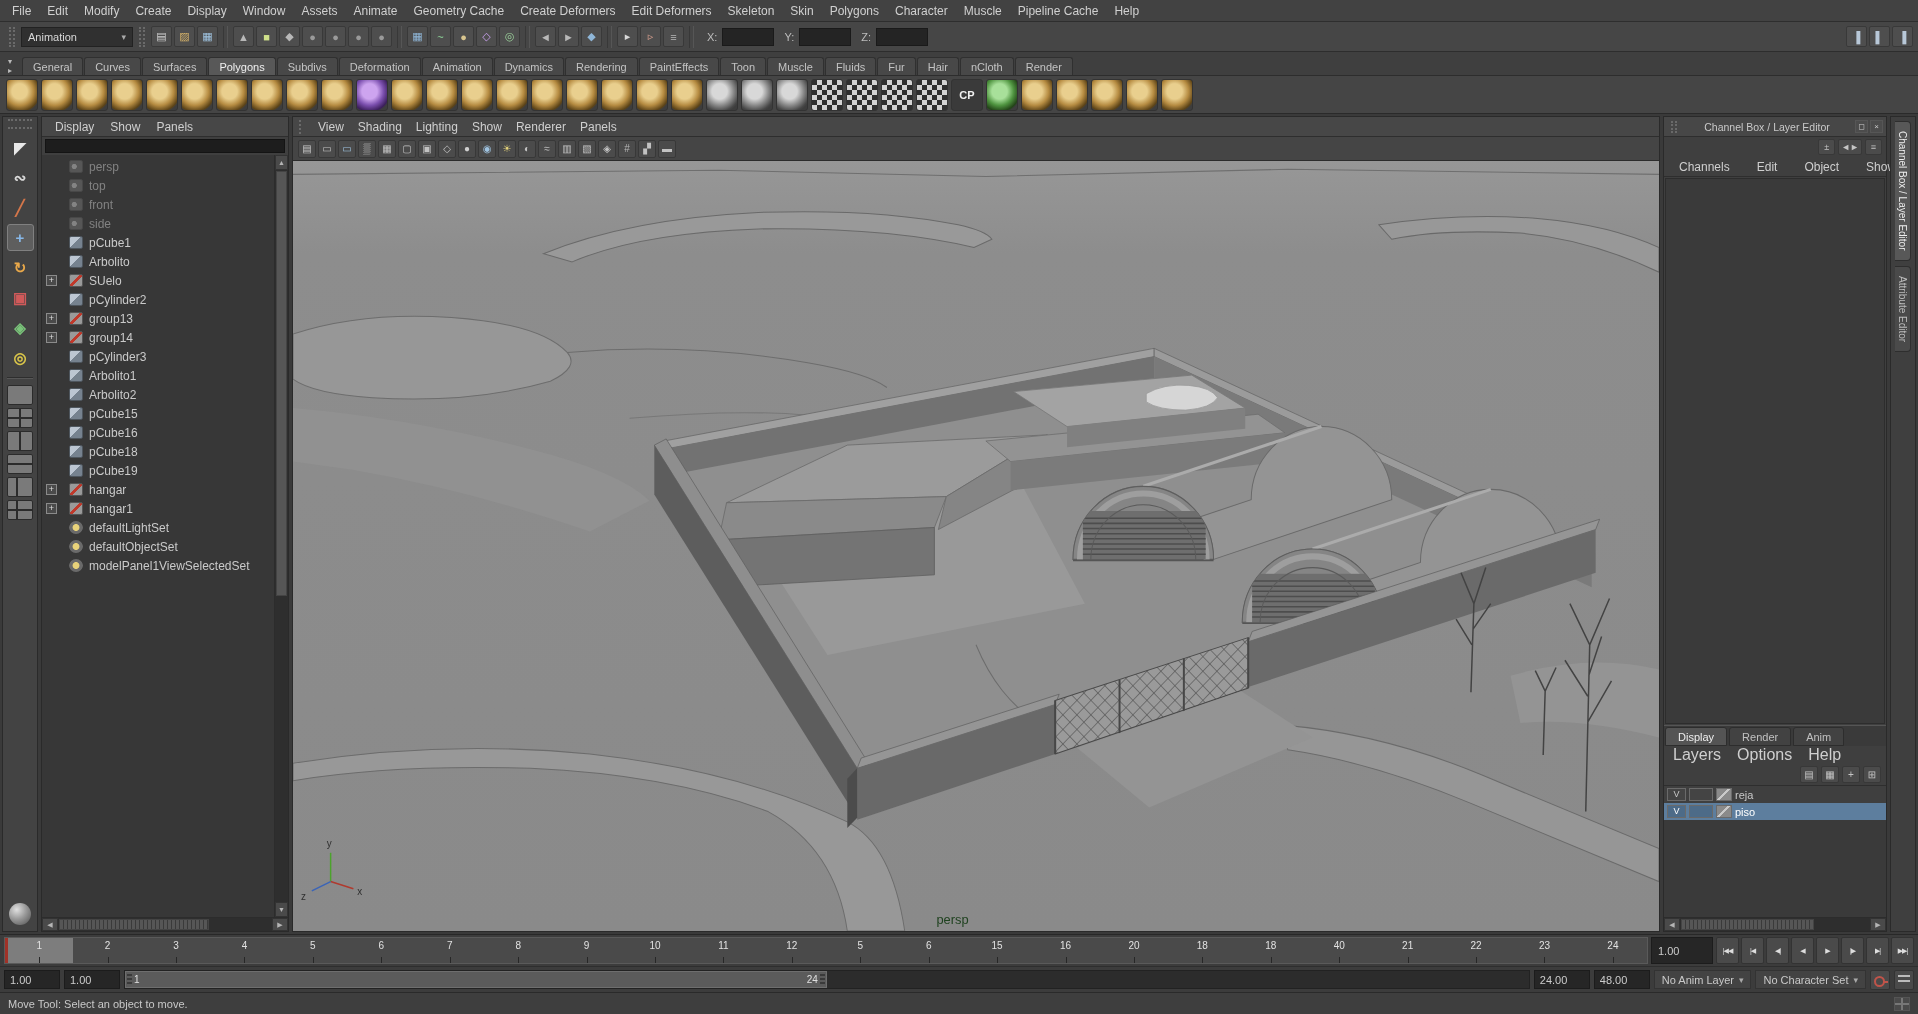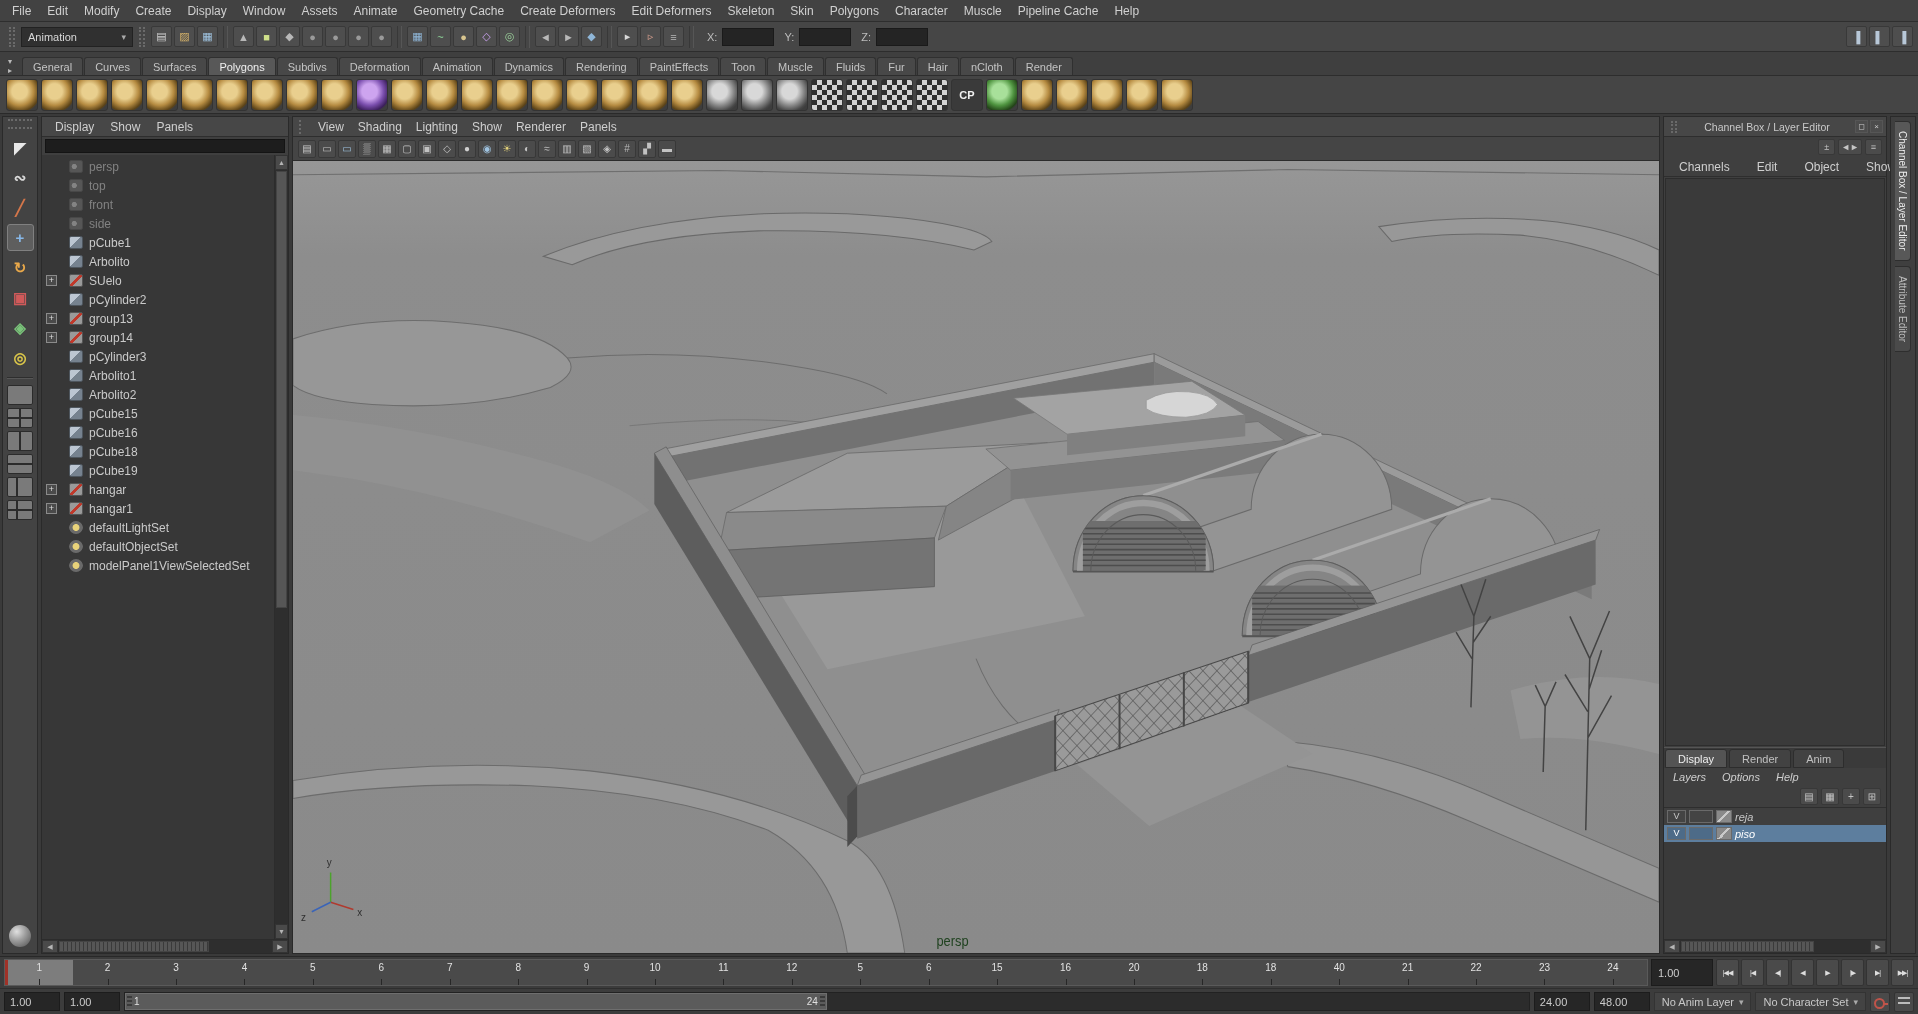--- a/index.html
+++ b/index.html
@@ -111,33 +111,33 @@
   .cb-iconrow { height:20px; display:flex; justify-content:flex-end; gap:3px; align-items:center; padding:0 4px; flex:none; }
   .cb-opt { min-width:17px; height:16px; background:#4b4b4b; border:1px solid #383838; border-radius:2px; font-size:9px; color:#c5c5c5; display:flex; align-items:center; justify-content:center; padding:0 2px; }
   .cb-menus { height:20px; display:flex; gap:13px; align-items:center; padding:0 8px; border-bottom:1px solid #2e2e2e; flex:none; }
   .cb-empty { flex:1; background:#3a3a3a; border:1px solid #2d2d2d; margin:1px; min-height:0; }
 
   .layer-editor { flex:none; display:flex; flex-direction:column; height:206px; border-top:1px solid #555; }
   .le-tabs { height:20px; display:flex; background:#3a3a3a; flex:none; }
   .le-tab { padding:3px 12px 2px; font-size:11px; color:#c0c0c0; background:#424242; border:1px solid #2d2d2d; border-radius:3px 3px 0 0; margin:1px 1px 0; }
   .le-tab.active { background:#545454; color:#eee; }
   .le-menus { height:18px; display:flex; gap:12px; align-items:center; padding:0 7px; flex:none; }
-  .le-menus .pmenu { padding:1px 2px; font-size:11px;font-style:italic; }
+  .le-menus .pmenu { padding:1px 2px; font-size:16px; }
   .le-iconrow { height:22px; display:flex; justify-content:flex-end; gap:3px; align-items:center; padding:0 5px; border-bottom:1px solid #2e2e2e; flex:none; }
   .le-icon { width:18px; height:17px; background:#4b4b4b; border:1px solid #383838; border-radius:2px; font-size:10px; color:#c5c5c5; display:flex; align-items:center; justify-content:center; }
   .le-layers { flex:none; }
   .le-row { height:17px; display:flex; align-items:center; gap:3px; padding:0 3px; color:#c8c8c8; }
   .le-row.selected { background:#5d7e9e; color:#ffffff; }
   .le-vis { width:19px; height:13px; border:1px solid #6a6a6a; background:#444; font-size:9px; line-height:11px; text-align:center; color:inherit; flex:none; }
   .le-row.selected .le-vis { background:#4d6b88; }
   .le-mode { width:24px; height:13px; border:1px solid #6a6a6a; background:#444; flex:none; }
   .le-row.selected .le-mode { background:#4d6b88; }
   .le-swatch { width:16px; height:13px; border:1px solid #6a6a6a; flex:none;
                background:#8a8a8a linear-gradient(135deg, transparent 0 44%, #c9c9c9 44% 56%, transparent 56%); }
-  .le-name { font-size:11px;font-style:italic; }
+  .le-name { font-size:11px; }
   .le-fill { flex:1; background:#3a3a3a; }
 
   
   .sidetabs { width:26px; flex:none; background:#3f3f3f; border:1px solid #2a2a2a; display:flex; flex-direction:column; gap:5px; padding-top:4px; align-items:center; }
   .side-tab { writing-mode:vertical-rl; font-size:10px; color:#bdbdbd; background:#4a4a4a; border:1px solid #2e2e2e; border-left:none; border-radius:0 4px 4px 0; padding:9px 2px; white-space:nowrap; }
   .side-tab.active { background:#585858; color:#efefef; }
 
   
   .timeline { height:32px; background:#3c3c3c; border-top:1px solid #282828; display:flex; align-items:stretch; padding:2px 4px; gap:3px; flex:none; }
   .tl-scrub { flex:1; position:relative; background:#4a4a4a; border:1px solid #5a5a5a; overflow:hidden; }
@@ -825,14 +825,18 @@
     </div>
     <div class="rs-dd">
       <span>No Character Set</span>
       <span class="dd-arrow">▾</span>
     </div>
     <span class="rs-icon key"></span>
     <span class="rs-icon prefs"></span>
   </div>
 
 
+  <div class="helpline">
+    <span>Move Tool: Select an object to move.</span>
+    <span class="help-icon"></span>
+  </div>
 
 </div>
 
 </body></html>

